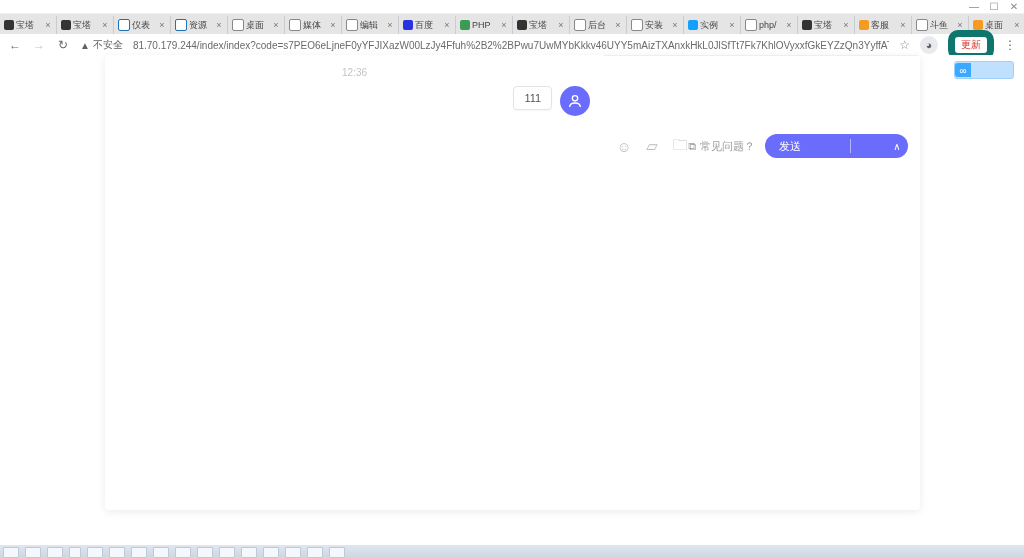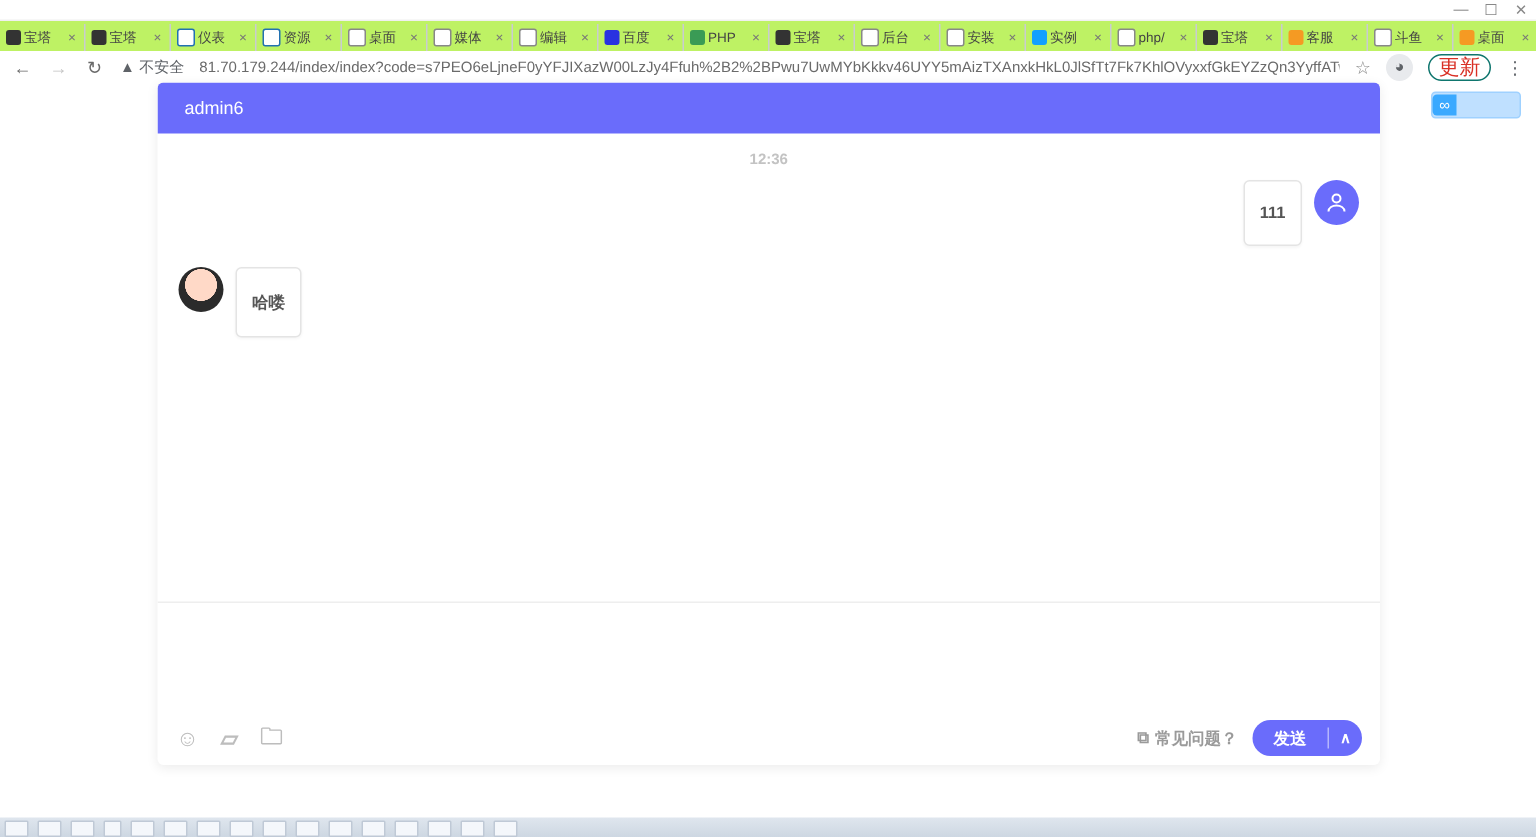--- a/index.html
+++ b/index.html
@@ -1,60 +1,60 @@
 <!DOCTYPE html>
 <html><head>
 <meta charset="utf-8">
 <style>
   html,body{margin:0;padding:0;font-family:"Microsoft YaHei",Arial,sans-serif;font-size:12px;color:#333;background:#fff;height:100%;overflow:hidden;}
   
   .titlebar{height:13px;background:#fff;border-bottom:1px solid #f0f0f0;display:flex;align-items:center;justify-content:flex-end;padding:0 4px;gap:8px;}
   .titlebar .winbtn{width:12px;height:10px;display:flex;align-items:center;justify-content:center;color:#888;font-size:10px;}
-  .tabstrip{height:20px;background:#bef264;display:flex;align-items:flex-end;overflow:hidden;}
+  .tabstrip{height:20px;background:#e5e5e5;display:flex;align-items:flex-end;overflow:hidden;}
   .tab{flex:0 0 48px;height:18px;display:flex;align-items:center;justify-content:space-between;padding:0 4px;border-right:1px solid #c9ccd1;font-size:9px;color:#444;white-space:nowrap;overflow:hidden;}
   .tab .fav{width:10px;height:10px;border-radius:2px;display:inline-block;flex:0 0 10px;margin-right:2px;}
   .tab .lbl{flex:1;overflow:hidden;text-overflow:clip;}
   .tab .x{color:#777;font-size:9px;flex:0 0 8px;text-align:center;}
   .addrrow{height:22px;background:#fff;border-bottom:1px solid #e2e2e2;display:flex;align-items:center;padding:0 8px;gap:10px;}
   .navicon{width:14px;height:14px;display:flex;align-items:center;justify-content:center;color:#6a6a6a;font-size:12px;}
   .unsafe{display:flex;align-items:center;gap:3px;color:#5f6368;font-size:10px;}
   .unsafe .tri{font-size:10px;}
   .url{flex:1;font-size:10px;color:#6a6a6a;white-space:nowrap;overflow:hidden;}
   .star{color:#8a8a8a;font-size:12px;}
   .prof{width:18px;height:18px;border-radius:50%;background:#e8eaed;display:flex;align-items:center;justify-content:center;color:#5f6368;font-size:11px;}
-  .upd{border:1px solid #0f766e;color:#d93025;border-radius:10px;height:16px;padding:0 6px;font-size:14px;display:flex;align-items:center;}
+  .upd{border:7px solid #0f766e;color:#d93025;border-radius:10px;height:16px;padding:0 6px;font-size:10px;display:flex;align-items:center;}
   .kebab{color:#5f6368;font-size:12px;}
   
   .page{position:absolute;left:0;right:0;top:55px;bottom:13px;background:#fff;}
   .float-pill{position:absolute;top:6px;right:10px;width:58px;height:16px;border-radius:3px;background:#bfe0ff;border:1px solid #9fd1ff;display:flex;align-items:center;}
   .float-pill .cloud{width:16px;height:14px;background:#3aa9ff;border-radius:3px 0 0 3px;display:flex;align-items:center;justify-content:center;color:#fff;font-size:10px;}
   .chat-shell{position:absolute;top:0;left:105px;width:815px;height:455px;box-shadow:0 2px 8px rgba(0,0,0,0.08);border-radius:4px;background:#fff;display:flex;flex-direction:column;overflow:hidden;}
   .chat-head{height:34px;background:#6a6cfb;color:#fff;display:flex;align-items:center;padding:0 18px;font-size:12px;}
   .chat-body{flex:1;display:flex;min-height:0;}
-  .chat-left{flex:1;display:flex;flex-direction:column;min-width:0;font-weight:bold;}
+  .chat-left{flex:1;display:flex;flex-direction:row;min-width:0;}
   .chat-right{flex:0 0 280px;border-left:1px solid #f0f0f0;}
   .faq-title{height:28px;line-height:28px;text-align:center;font-size:11px;color:#555;border-bottom:1px solid #f0f0f0;margin:0 14px;position:relative;}
   .faq-title:after{content:"";position:absolute;left:0;top:0;width:60px;border-bottom:2px solid #808bff;height:27px;}
   .messages{flex:1;overflow:hidden;position:relative;padding:8px 14px 0 14px;}
   .timestamp{text-align:center;color:#c3c3c3;font-size:10px;margin:4px 0 8px;}
   .row{display:flex;align-items:flex-start;margin-bottom:14px;}
   .row.right{justify-content:flex-end;}
   .avatar{width:30px;height:30px;border-radius:50%;background:#6a6cfb;display:flex;align-items:center;justify-content:center;color:#fff;flex:0 0 30px;}
   .avatar svg{width:16px;height:16px;}
   .avatar.img{background:radial-gradient(circle at 50% 40%,#ffd9c7 0 45%,#2b2b2b 46% 100%);position:relative;}
   .avatar.img:after{content:"";position:absolute;top:4px;left:0;right:0;height:10px;border-radius:30px 30px 0 0;}
-  .bubble{max-width:300px;border:1px solid #e4e4e4;border-radius:4px;padding:15px 10px;font-size:11px;color:#555;background:#fff;margin:0 8px;box-shadow:0 1px 2px rgba(0,0,0,0.04);}
+  .bubble{max-width:300px;border:1px solid #e4e4e4;border-radius:4px;padding:5px 10px;font-size:11px;color:#555;background:#fff;margin:0 8px;box-shadow:0 1px 2px rgba(0,0,0,0.04);}
   .composer{border-top:1px solid #eee;height:108px;display:flex;flex-direction:column;}
   .composer-input{flex:1;}
   .composer-bar{height:36px;display:flex;align-items:center;justify-content:space-between;padding:0 12px;}
   .tool-left{display:flex;gap:12px;color:#bdbdbd;font-size:15px;align-items:center;}
   .tool-left .ic{width:16px;height:16px;display:flex;align-items:center;justify-content:center;}
   .tool-right{display:flex;align-items:center;gap:10px;}
   .shot{display:flex;align-items:center;gap:4px;color:#9a9a9a;font-size:11px;}
-  .sendbtn{height:24px;border-radius:12px;background:#6a6cfb;color:#fff;display:flex;align-items:center;overflow:hidden;font-size:11px;}
+  .sendbtn{height:24px;border-radius:12px;background:#6a6cfb;color:#fff;display:flex;align-items:center;overflow:hidden;font-size:11px;gap:35px;}
   .sendbtn .lbl{padding:0 14px;}
   .sendbtn .sep{width:1px;height:14px;background:rgba(255,255,255,0.5);}
   .sendbtn .caret{width:22px;display:flex;align-items:center;justify-content:center;font-size:10px;}
   
   .taskbar{position:absolute;left:0;right:0;bottom:0;height:13px;background:linear-gradient(#dfe6ee,#cdd7e2);}
   .taskbar .slot{display:inline-block;height:9px;margin:2px 3px 0 3px;border:1px solid #bfc9d6;border-radius:1px;background:#f4f7fb;}
   .fav-bt{background:#333;color:#fff;font-size:7px;line-height:10px;text-align:center;}
   .fav-wp{background:#fff;border:1px solid #2271b1;color:#2271b1;font-size:8px;line-height:8px;text-align:center;}
   .fav-gl{background:#fff;border:1px solid #888;border-radius:50%;}
   .fav-bd{background:#2932e1;color:#fff;font-size:7px;line-height:10px;text-align:center;}
@@ -179,40 +179,33 @@
   <div class="upd">更新</div>
   <div class="kebab">⋮</div>
 </div>
 
 <div class="page">
   <div class="float-pill">
     <div class="cloud">∞</div>
   </div>
 
   <div class="chat-shell">
-    <div class="chat-head">
-      <span>admin6</span>
-    </div>
     <div class="chat-body">
       <div class="chat-left">
         <div class="messages">
           <div class="timestamp">12:36</div>
           <div id="msglist">
               <div class="row right">
                 <div class="bubble">111</div>
                 <div class="avatar">
                   <svg viewBox="0 0 24 24" fill="none" stroke="#fff" stroke-width="2">
                     <circle cx="12" cy="8" r="4"></circle>
                     <path d="M4 21c0-4 4-6 8-6s8 2 8 6"></path>
                   </svg>
                 </div>
-              </div>
-              <div class="row ">
-                <div class="avatar img"></div>
-                <div class="bubble">哈喽</div>
               </div>
             </div>
         </div>
         <div class="composer">
           <div class="composer-input"></div>
           <div class="composer-bar">
             <div class="tool-left">
               <div class="ic">☺</div>
               <div class="ic">▱</div>
               <div class="ic">🗀</div>

